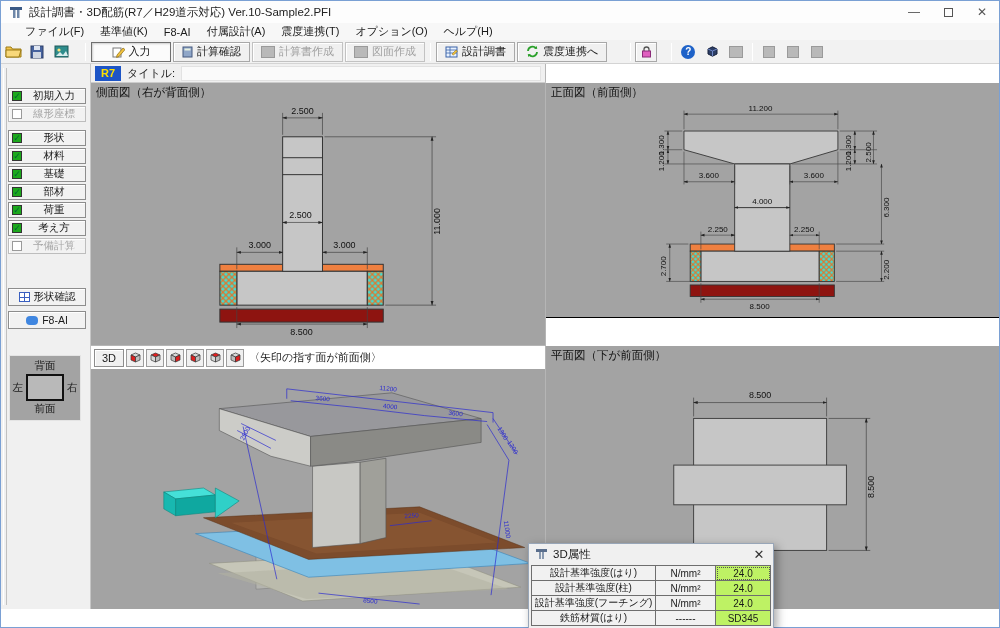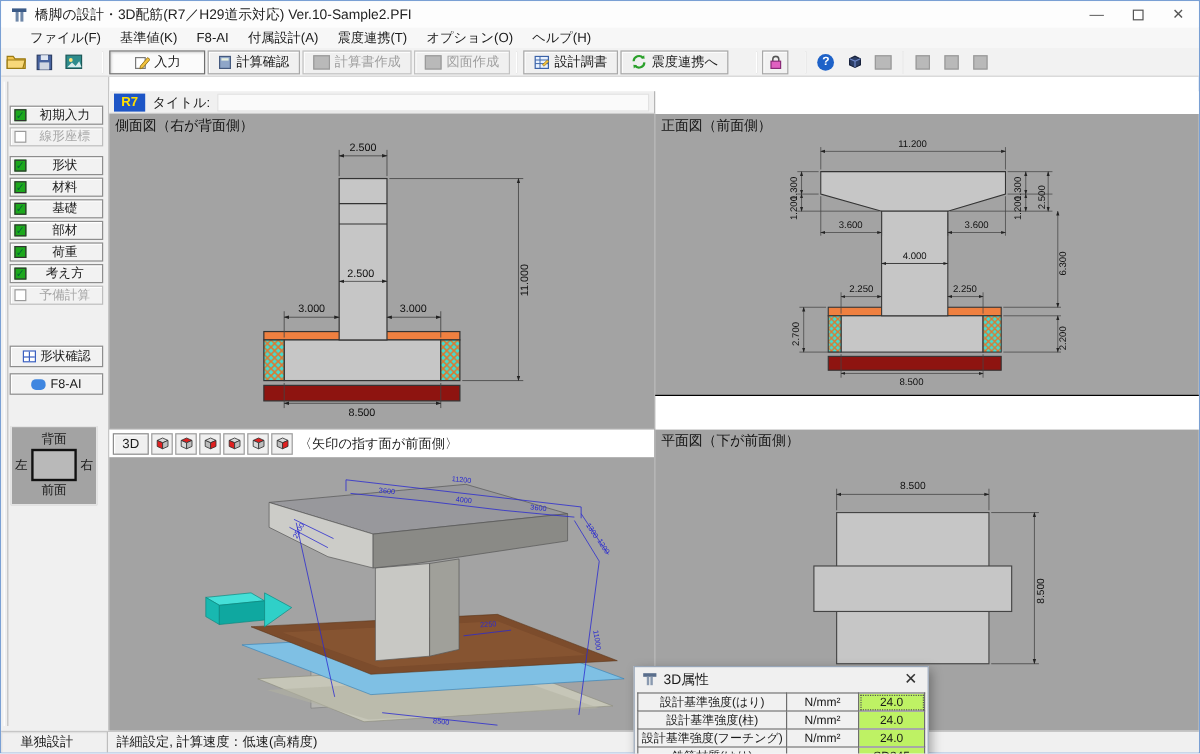--- a/index.html
+++ b/index.html
@@ -41,21 +41,21 @@
   .toolbtn { height:18px; margin-bottom:5px; display:flex; align-items:center; justify-content:center; gap:4px; background:#f2f2f2; border:1px solid #8d8d8d; box-shadow:inset 1px 1px 0 #fff; font-size:10.5px; }
   .grid-ic { width:11px; height:10px; border:1px solid #3a5fc0; position:relative; background:#fff; }
   .grid-ic::before { content:""; position:absolute; left:0; right:0; top:4px; border-top:1px solid #3a5fc0; }
   .grid-ic::after { content:""; position:absolute; top:0; bottom:0; left:4px; border-left:1px solid #3a5fc0; }
   .bubble-ic { width:12px; height:9px; background:#3f86e0; border-radius:4px; position:relative; }
   .orient { margin-top:26px; margin-left:1px; width:72px; background:#a3a3a3; border:1px solid #e4e4e4; padding:3px 0 4px; font-size:10.5px; text-align:center; }
   .orient .mid { display:flex; align-items:center; justify-content:center; gap:3px; margin:1px 0; }
   .orient .obox { width:38px; height:27px; background:#b9b9b9; border:2px solid #111; }
 
   
-  .content { position:absolute; left:90px; top:63px; right:0; bottom:18px; background:#fff;margin-top:12px; }
+  .content { position:absolute; left:90px; top:63px; right:0; bottom:18px; background:#fff; }
   .strip { position:absolute; left:0; top:0; right:0; height:19px; display:flex; }
   .strip .half { display:flex; align-items:center; background:#f0f0f0; border-bottom:1px solid #cccccc; padding:0 4px; gap:6px; font-size:11px; }
   .strip .h-left { width:455px; border-right:1px solid #b5b5b5; }
   .strip .h-right { flex:1; }
   .badge { background:#1d55c6; color:#ffe000; font-weight:bold; font-size:11px; padding:1px 6px 2px; }
   .field { flex:1; height:15px; background:#fafafa; border:1px solid #e2e2e2; }
 
   .quad { position:absolute; background:#a3a3a3; }
   .q-tl { left:0; top:19px; width:455px; height:263px; border-right:1px solid #b5b5b5; border-bottom:1px solid #b5b5b5; }
   .q-tr { left:455px; top:19px; right:0; height:235px; border-bottom:1px solid #000000;text-align:center; }
@@ -91,21 +91,21 @@
 <body>
 
 <div class="window">
 
   <div class="titlebar">
     <svg width="14" height="14" viewBox="0 0 14 14">
       <rect x="1" y="2" width="12" height="3" fill="#3b5a86"></rect>
         <rect x="4" y="5" width="2.5" height="8" fill="#6e87a8"></rect>
         <rect x="8" y="5" width="2.5" height="8" fill="#6e87a8"></rect>
     </svg>
-    <span class="title">橋脚の設計・3D配筋(R7／H29道示対応) Ver.10-Sample2.PFI</span>
+    <span class="title">設計調書・3D配筋(R7／H29道示対応) Ver.10-Sample2.PFI</span>
     <div class="win-controls">
       <div class="wc">—</div>
       <div class="wc">
           <span class="box"></span>
         </div>
       <div class="wc">✕</div>
     </div>
   </div>
 
   <div class="menubar">
@@ -577,18 +577,14 @@
                 <td class="unit">------</td>
                 <td class="val">SD345</td>
               </tr>
 
         </tbody>
           </table>
       </div>
     </div>
   </div>
 
-  <div class="statusbar">
-    <div class="cell1">単独設計</div>
-    <div class="cell2">詳細設定, 計算速度：低速(高精度)</div>
-  </div>
 
 </div>
 
 </body></html>

